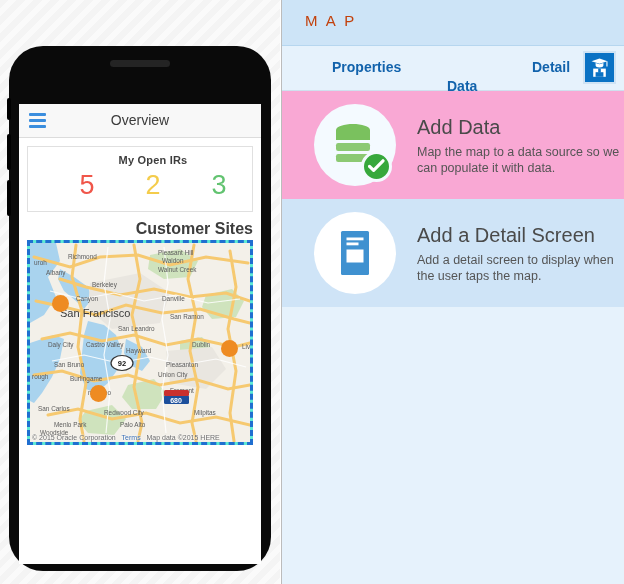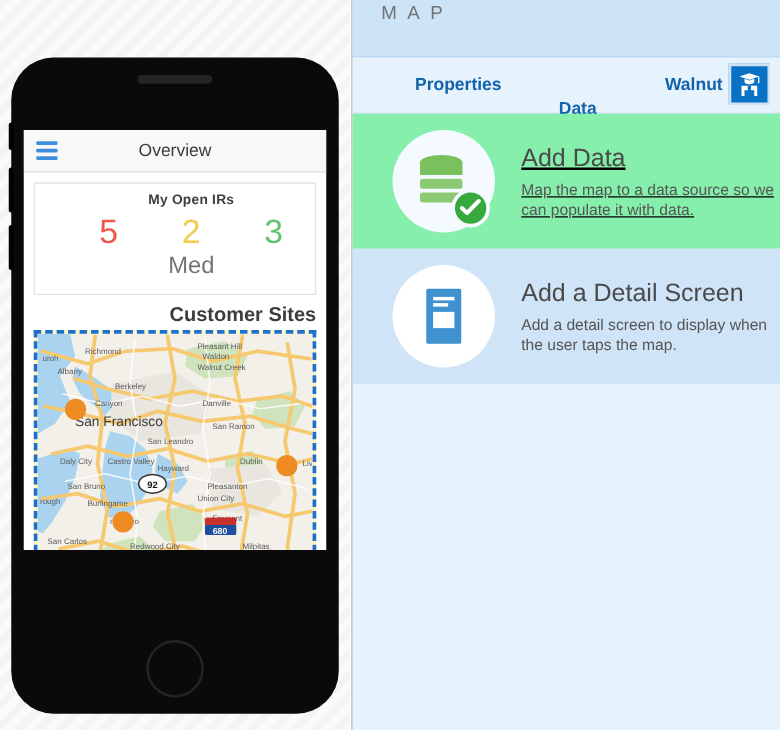--- a/index.html
+++ b/index.html
@@ -30,21 +30,21 @@
     position:absolute;left:50%;margin-left:-23px;bottom:13px;
     width:46px;height:46px;border-radius:50%;
     border:2px solid #242424;box-sizing:border-box;
   }
   .phone-btn{position:absolute;left:-2px;width:4px;background:#000;border-radius:2px;}
   .pb1{top:52px;height:22px;}
   .pb2{top:88px;height:36px;}
   .pb3{top:134px;height:36px;}
 
   .phone-screen{
-    position:absolute;left:10px;top:58px;width:242px;height:336px;
+    position:absolute;left:10px;top:58px;width:242px;height:460px;
     background:#ffffff;overflow:hidden;
   }
   .app-header{
     position:relative;height:33px;background:#f8f8f8;
     border-bottom:1px solid #dcdcdc;
   }
   .app-title{
     position:absolute;left:0;right:0;top:8px;text-align:center;
     font-size:14px;color:#3b3b3b;
   }
@@ -66,21 +66,21 @@
   .ir-num{font-size:27px;line-height:31px;}
   .ir-lbl{font-size:19px;color:#737373;line-height:24px;}
 
   .map-card{margin:6px 8px 8px 8px;}
   .map-title{
     text-align:right;font-size:16px;font-weight:bold;color:#3d3d3d;
     padding-bottom:2px;
   }
   .map-frame{
     position:relative;height:205px;box-sizing:border-box;
-    border:3px dashed #1f6fd0;background:#fef9c3;overflow:hidden;
+    border:3px dashed #1f6fd0;background:#5eead4;overflow:hidden;
   }
   .map-canvas{position:absolute;inset:0;}
   .map-attrib{
     position:absolute;left:2px;right:2px;bottom:1px;
     font-size:7px;color:#6b6b6b;white-space:nowrap;
     text-shadow:0 0 2px #fff,0 0 2px #fff;
   }
   .map-attrib .t{color:#3b6fb5;}
 
   .pin{position:absolute;width:17px;height:17px;border-radius:50%;background:#ee8b22;}
@@ -88,22 +88,22 @@
   
   .panel{
     position:absolute;left:281px;top:0;width:343px;height:584px;
     background:#e6f2fc;border-left:1px solid #bcbcbc;overflow:hidden;
   }
   .panel-header{
     height:45px;background:#cde4f7;border-bottom:1px solid #b6d6ef;
     position:relative;
   }
   .panel-header-title{
-    position:absolute;left:23px;top:2px;
-    font-size:15px;letter-spacing:2.5px;color:#737373;
+    position:absolute;left:23px;top:12px;
+    font-size:15px;letter-spacing:2.5px;color:#c2410c;
   }
   .tabbar{
     position:relative;height:44px;background:#e6f2fc;
     border-bottom:1px solid #cfe0ee;
   }
   .tab{
     position:absolute;top:13px;font-size:14px;font-weight:bold;
     color:#1263ac;cursor:pointer;padding-left:31px;
   }
   .tab-properties{left:19px;}
@@ -113,21 +113,21 @@
     position:absolute;right:9px;top:5px;width:33px;height:33px;
     background:#0a72c4;border:2px solid #cfe3f4;box-sizing:border-box;
     cursor:pointer;
   }
   .teach-btn svg{display:block;margin:4px auto 0 auto;}
 
   .opt-row{
     position:relative;height:108px;display:flex;align-items:center;
     cursor:pointer;
   }
-  .opt-row.plain{background:#86efac;text-decoration:underline;}
+  .opt-row.plain{background:#f9a8d4;}
   .opt-row.active{background:#cfe4f7;}
   .opt-icon-wrap{
     width:82px;height:82px;border-radius:50%;margin-left:32px;
     display:flex;align-items:center;justify-content:center;flex:none;
     position:relative;
   }
   .opt-row.plain .opt-icon-wrap{background:#f4faff;}
   .opt-row.active .opt-icon-wrap{background:#ffffff;}
   .opt-text{margin-left:21px;}
   .opt-title{font-size:20px;color:#4a4a4a;line-height:24px;}
@@ -165,21 +165,20 @@
         </div>
 
         <div class="card">
           <div class="card-title">My Open IRs</div>
           <div class="ir-row">
             <div class="ir-col">
               <div class="ir-num" style="color:#f0564a">5</div>
             </div>
             <div class="ir-col">
               <div class="ir-num" style="color:#f4cc4b">2</div>
-              <div class="ir-lbl">Med</div>
             </div>
             <div class="ir-col">
               <div class="ir-num" style="color:#62c370">3</div>
             </div>
           </div>
         </div>
 
         <div class="map-card">
           <div class="map-title">Customer Sites</div>
 
@@ -292,21 +291,21 @@
 
   <div class="panel">
 
     <div class="panel-header">
       <div class="panel-header-title">M A P</div>
     </div>
 
     <div class="tabbar">
       <div class="tab tab-properties">Properties</div>
       <div class="tab tab-data">Data</div>
-      <div class="tab tab-actions">Walnut</div>
+      <div class="tab tab-actions">Detail</div>
 
       <div class="teach-btn">
         <svg width="21" height="21" viewBox="0 0 21 21">
           <path d="M2.5 4.2 L10.5 1.6 L18.5 4.2 L10.5 6.8 Z" fill="#ffffff"></path>
           <path d="M6.6 6.0 L6.6 8.4 C6.6 9.6 8.3 10.4 10.5 10.4
                    C12.7 10.4 14.4 9.6 14.4 8.4 L14.4 6.0 L10.5 7.3 Z" fill="#ffffff"></path>
           <rect x="17.4" y="4.4" width="1.1" height="5.1" fill="#ffffff"></rect>
           <rect x="4.2" y="11.6" width="12.6" height="8.2" fill="#ffffff"></rect>
           <rect x="9.2" y="11.6" width="2.6" height="4.0" fill="#0a72c4"></rect>
           <rect x="6.6" y="15.2" width="7.8" height="4.6" fill="#0a72c4"></rect>

